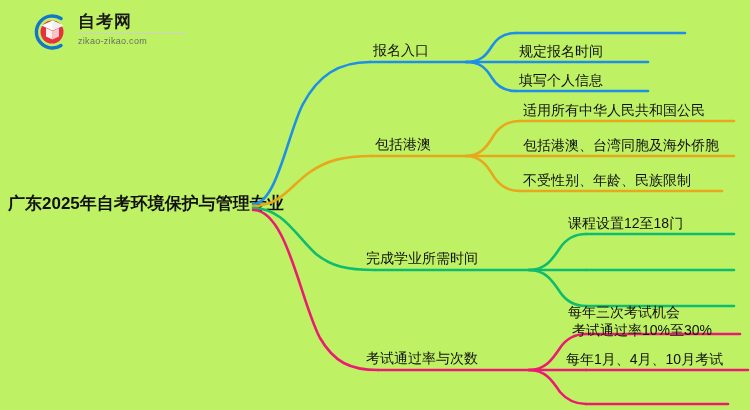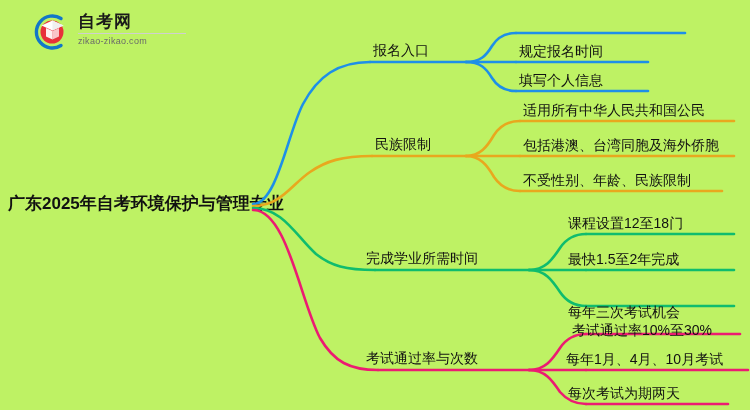--- a/index.html
+++ b/index.html
@@ -167,28 +167,26 @@
         <path d="M586,370 L748,370"></path>
         <path d="M586,404 L728,404"></path>
       </g>
     </g>
   </svg>
 
   <div class="branch-label" style="left:373px; top:40px;">报名入口</div>
   <div class="leaf-label" style="left:519px; top:41px;">规定报名时间</div>
   <div class="leaf-label" style="left:519px; top:70px;">填写个人信息</div>
 
-  <div class="branch-label" style="left:375px; top:134px;">民族限制</div>
+  <div class="branch-label" style="left:375px; top:134px;">包括港澳</div>
   <div class="leaf-label" style="left:523px; top:100px;">适用所有中华人民共和国公民</div>
   <div class="leaf-label" style="left:523px; top:170px;">不受性别、年龄、民族限制</div>
   <div class="leaf-label" style="left:523px; top:135px;">包括港澳、台湾同胞及海外侨胞</div>
 
   <div class="branch-label" style="left:366px; top:248px;text-align:right;">完成学业所需时间</div>
   <div class="leaf-label" style="left:568px; top:213px;">课程设置12至18门</div>
-  <div class="leaf-label" style="left:568px; top:249px;">最快1.5至2年完成</div>
   <div class="leaf-label" style="left:568px; top:302px;">每年三次考试机会</div>
 
   <div class="branch-label" style="left:366px; top:348px;">考试通过率与次数</div>
   <div class="leaf-label" style="left:572px; top:320px;text-align:center;">考试通过率10%至30%</div>
   <div class="leaf-label" style="left:566px; top:349px;">每年1月、4月、10月考试</div>
-  <div class="leaf-label" style="left:568px; top:383px;">每次考试为期两天</div>
 
 </div>
 
 </body></html>

